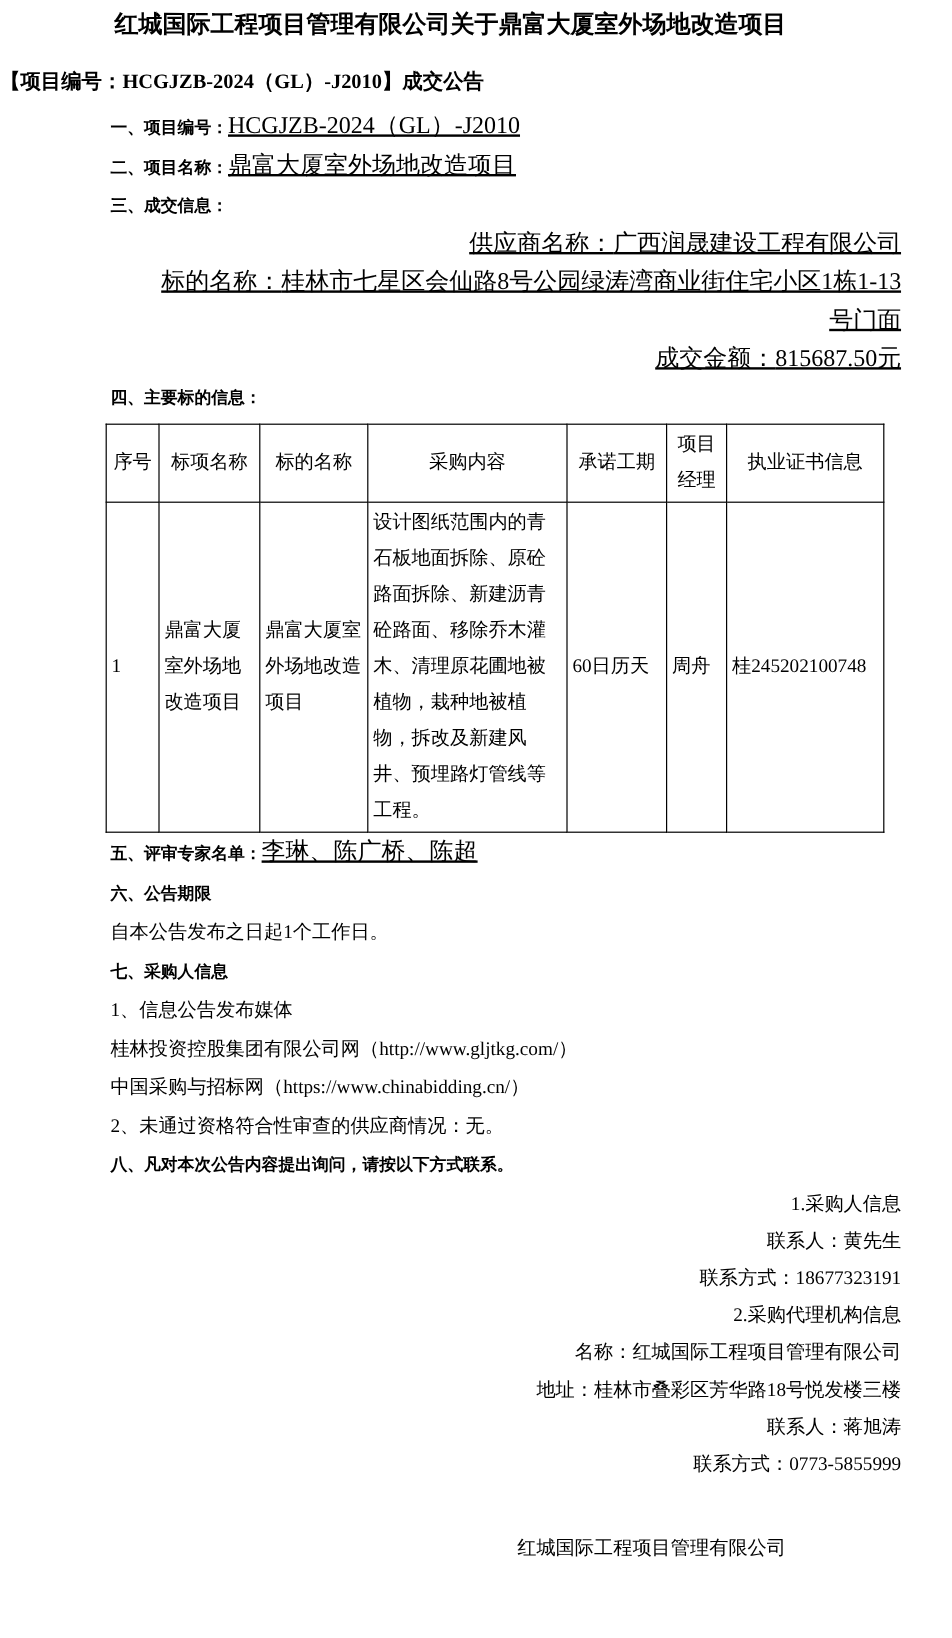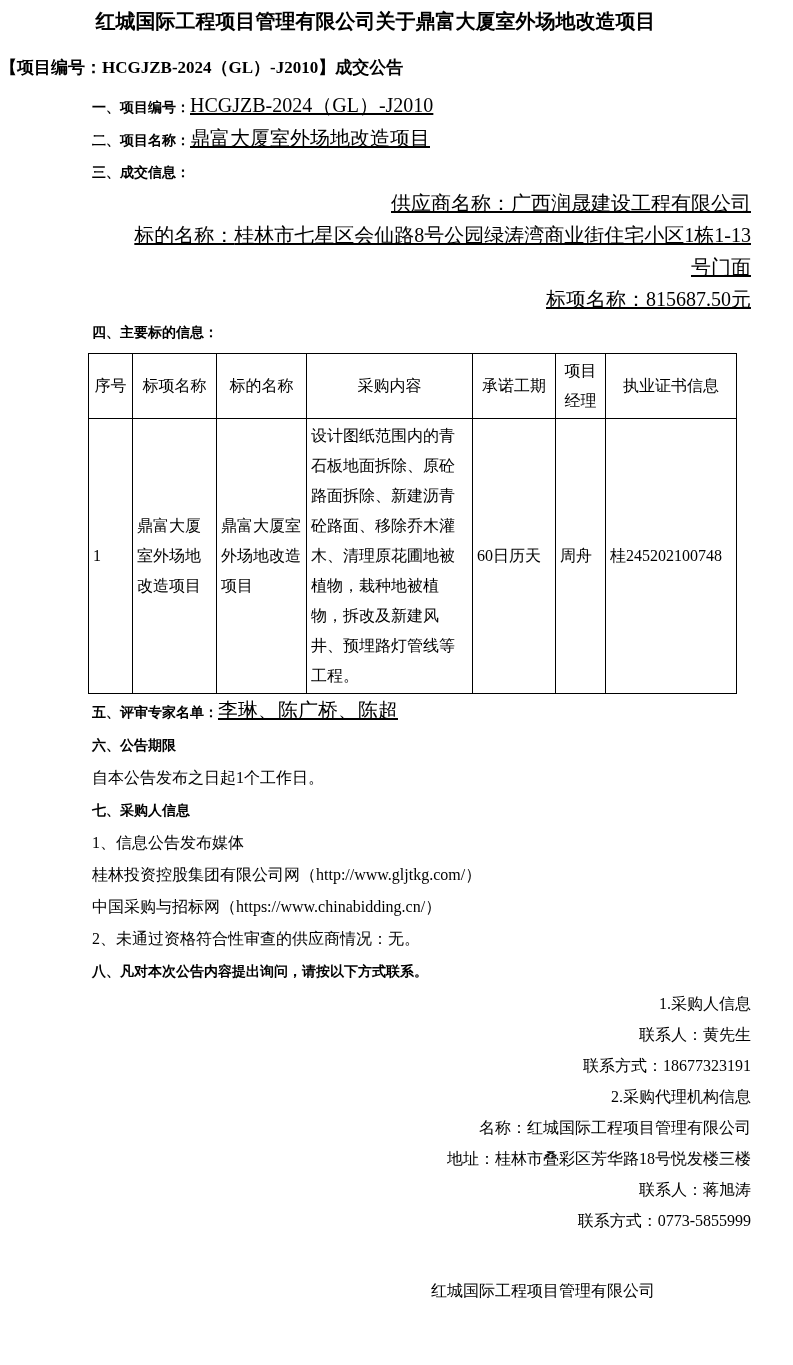--- a/index.html
+++ b/index.html
@@ -76,21 +76,21 @@
     <div class="line">
       <span class="heading">三、成交信息：</span>
     </div>
     <div class="line sub">
       <span class="value">供应商名称：</span><span class="value">广西润晟建设工程有限公司</span>
     </div>
     <div class="line sub">
       <span class="value">标的名称：</span><span class="value">桂林市七星区会仙路8号公园绿涛湾商业街住宅小区1栋1-13号门面</span>
     </div>
     <div class="line sub">
-      <span class="value">标项名称：</span><span class="value">815687.50元</span>
+      <span class="value">成交金额：</span><span class="value">815687.50元</span>
     </div>
     <div class="line">
       <span class="heading">四、主要标的信息：</span>
     </div>
 
     <div class="tablewrap">
       <table class="bids">
         <colgroup>
           <col class="c-seq">
             <col class="c-item">

